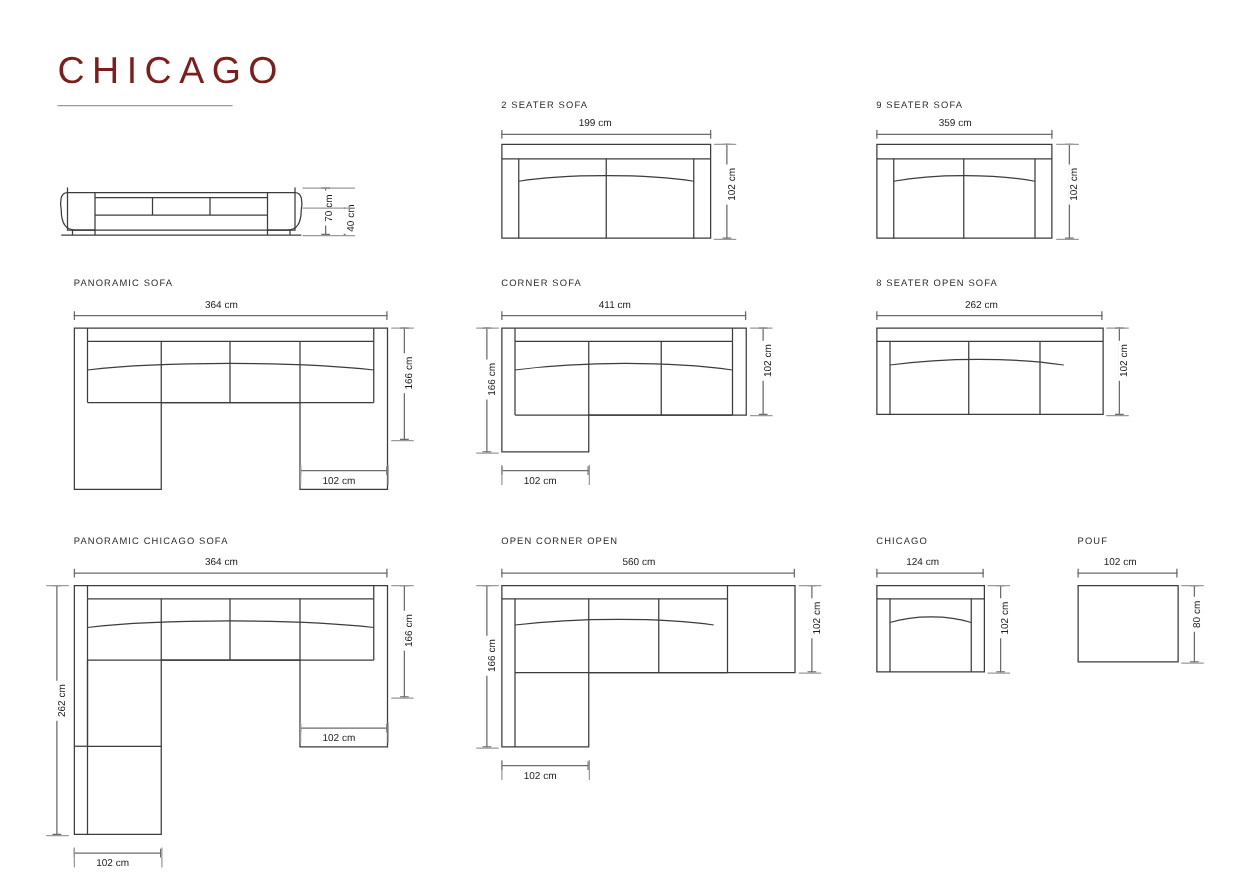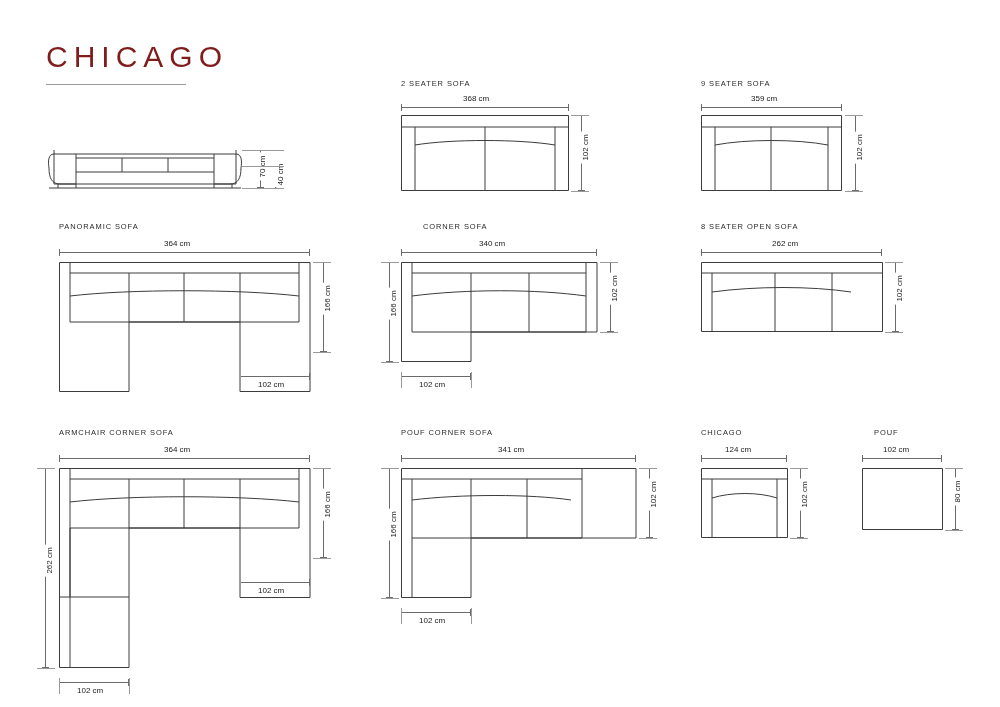--- a/index.html
+++ b/index.html
@@ -149,21 +149,21 @@
 
     <div class="tick" style="left:196px; top:30px; width:42px; height:1px;"></div>
     <div class="tick" style="left:196px; top:46px; width:42px; height:1px;"></div>
     <div class="tick" style="left:196px; top:68px; width:42px; height:1px;"></div>
   </div>
 
   <div class="item" style="left:401px; top:79px;">
     <div class="item-label" style="left:0; top:0;">2 SEATER SOFA</div>
 
     <div class="dimline-h" style="left:0; top:28px; width:168px;"></div>
-    <div class="dim-label" style="left:59px; top:15px;">368 cm</div>
+    <div class="dim-label" style="left:59px; top:15px;">199 cm</div>
 
     <svg class="draw" width="168" height="76" style="left:0; top:36px;">
       <rect x="0.5" y="0.5" width="167" height="75"></rect>
       <line x1="0.5" y1="12" x2="167.5" y2="12"></line>
       <line x1="14" y1="12" x2="14" y2="75.5"></line>
       <line x1="154" y1="12" x2="154" y2="75.5"></line>
       <line x1="84" y1="12" x2="84" y2="75.5"></line>
       <path d="M14,30 C50,24 118,24 154,30"></path>
     </svg>
 
@@ -223,24 +223,24 @@
     <div class="tick" style="left:254px; top:40px; width:18px; height:1px;"></div>
     <div class="tick" style="left:254px; top:130px; width:18px; height:1px;"></div>
 
     <div class="dimline-h" style="left:181px; top:154px; width:70px;"></div>
     <div class="dim-label" style="left:196px; top:158px;">102 cm</div>
     <div class="tick" style="left:181px; top:150px; width:1px; height:16px;"></div>
     <div class="tick" style="left:251px; top:150px; width:1px; height:16px;"></div>
   </div>
 
   <div class="item" style="left:401px; top:222px;">
-    <div class="item-label" style="left:0; top:0;margin-left:22px;">CORNER SOFA</div>
+    <div class="item-label" style="left:0; top:0;">CORNER SOFA</div>
 
     <div class="dimline-h" style="left:0; top:30px; width:196px;"></div>
-    <div class="dim-label" style="left:75px; top:17px;">340 cm</div>
+    <div class="dim-label" style="left:75px; top:17px;">411 cm</div>
 
     <svg class="draw" width="197" height="100" style="left:0; top:40px;">
       <path d="M0.5,0.5 L196,0.5 L196,70 L70,70 L70,99.5 L0.5,99.5 Z"></path>
       <line x1="11" y1="11" x2="185" y2="11"></line>
       <line x1="11" y1="0.5" x2="11" y2="11"></line>
       <line x1="185" y1="0.5" x2="185" y2="11"></line>
       <line x1="11" y1="11" x2="11" y2="70"></line>
       <line x1="185" y1="11" x2="185" y2="70"></line>
       <line x1="70" y1="11" x2="70" y2="70"></line>
       <line x1="128" y1="11" x2="128" y2="70"></line>
@@ -279,21 +279,21 @@
       <path d="M11,30 C55,24 110,24 150,30"></path>
     </svg>
 
     <div class="dimline-v" style="left:194px; top:40px; height:70px;"></div>
     <div class="dim-label vert" style="left:182px; top:62px;">102 cm</div>
     <div class="tick" style="left:184px; top:40px; width:18px; height:1px;"></div>
     <div class="tick" style="left:184px; top:110px; width:18px; height:1px;"></div>
   </div>
 
   <div class="item" style="left:59px; top:428px;">
-    <div class="item-label" style="left:0; top:0;">ARMCHAIR CORNER SOFA</div>
+    <div class="item-label" style="left:0; top:0;">PANORAMIC CHICAGO SOFA</div>
 
     <div class="dimline-h" style="left:0; top:30px; width:251px;"></div>
     <div class="dim-label" style="left:102px; top:17px;">364 cm</div>
 
     <svg class="draw" width="252" height="200" style="left:0; top:40px;">
 
       <path d="M0.5,0.5 L251,0.5 L251,129.5 L181,129.5 L181,60 L70,60 L70,199.5 L0.5,199.5 Z"></path>
 
       <line x1="11" y1="11" x2="240" y2="11"></line>
       <line x1="11" y1="0.5" x2="11" y2="11"></line>
@@ -328,24 +328,24 @@
     <div class="tick" style="left:181px; top:150px; width:1px; height:16px;"></div>
     <div class="tick" style="left:251px; top:150px; width:1px; height:16px;"></div>
 
     <div class="dimline-h" style="left:0; top:254px; width:70px;"></div>
     <div class="dim-label" style="left:15px; top:258px;">102 cm</div>
     <div class="tick" style="left:0; top:250px; width:1px; height:16px;"></div>
     <div class="tick" style="left:70px; top:250px; width:1px; height:16px;"></div>
   </div>
 
   <div class="item" style="left:401px; top:428px;">
-    <div class="item-label" style="left:0; top:0;">POUF CORNER SOFA</div>
+    <div class="item-label" style="left:0; top:0;">OPEN CORNER OPEN</div>
 
     <div class="dimline-h" style="left:0; top:30px; width:235px;"></div>
-    <div class="dim-label" style="left:94px; top:17px;">341 cm</div>
+    <div class="dim-label" style="left:94px; top:17px;">560 cm</div>
 
     <svg class="draw" width="236" height="130" style="left:0; top:40px;">
       <path d="M0.5,0.5 L235,0.5 L235,70 L70,70 L70,129.5 L0.5,129.5 Z"></path>
       <line x1="0.5" y1="11" x2="181" y2="11"></line>
       <line x1="11" y1="11" x2="11" y2="129.5"></line>
       <line x1="70" y1="11" x2="70" y2="70"></line>
       <line x1="126" y1="11" x2="126" y2="70"></line>
       <line x1="181" y1="0.5" x2="181" y2="70"></line>
       <line x1="11" y1="70" x2="181" y2="70"></line>
       <path d="M11,32 C60,26 130,26 170,32"></path>
@@ -381,21 +381,21 @@
       <path d="M11,30 C30,24 58,24 76,30"></path>
     </svg>
 
     <div class="dimline-v" style="left:99px; top:40px; height:70px;"></div>
     <div class="dim-label vert" style="left:87px; top:62px;">102 cm</div>
     <div class="tick" style="left:89px; top:40px; width:18px; height:1px;"></div>
     <div class="tick" style="left:89px; top:110px; width:18px; height:1px;"></div>
   </div>
 
   <div class="item" style="left:862px; top:428px;">
-    <div class="item-label" style="left:0; top:0;margin-left:12px;">POUF</div>
+    <div class="item-label" style="left:0; top:0;">POUF</div>
 
     <div class="dimline-h" style="left:0; top:30px; width:80px;"></div>
     <div class="dim-label" style="left:18px; top:17px;">102 cm</div>
 
     <svg class="draw" width="81" height="62" style="left:0; top:40px;">
       <rect x="0.5" y="0.5" width="80" height="61"></rect>
     </svg>
 
     <div class="dimline-v" style="left:93px; top:40px; height:62px;"></div>
     <div class="dim-label vert" style="left:82px; top:59px;">80 cm</div>

